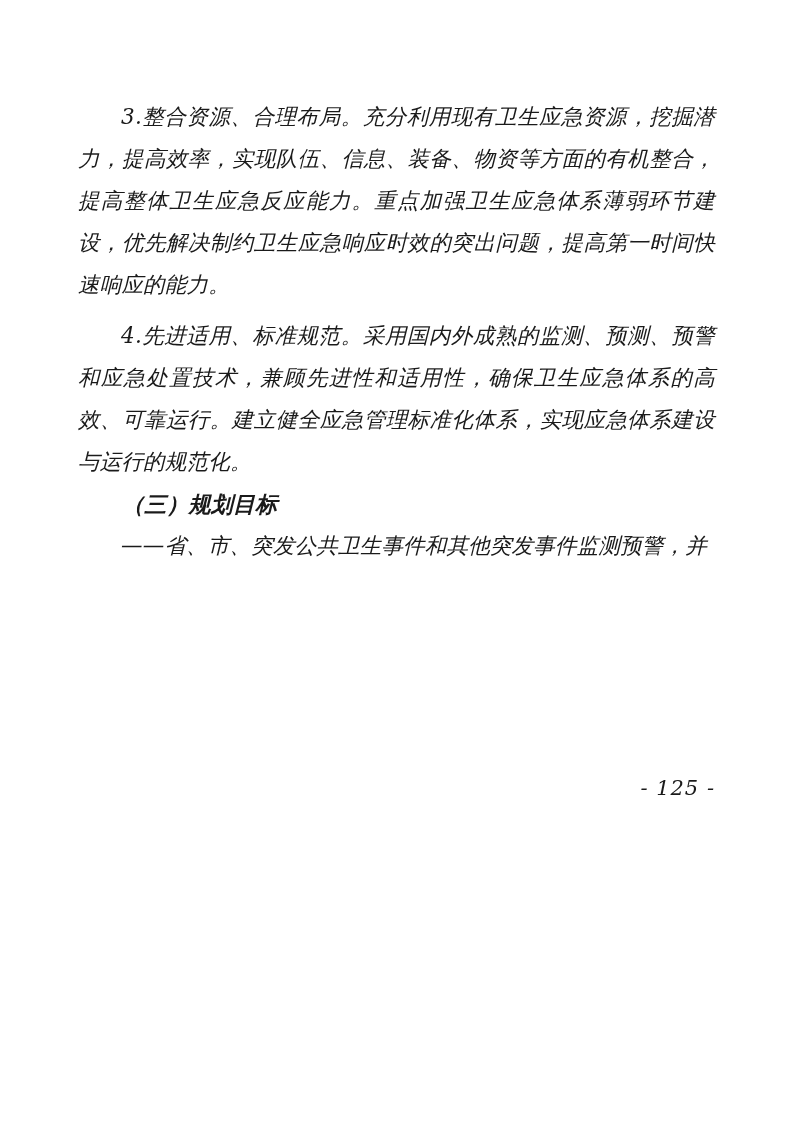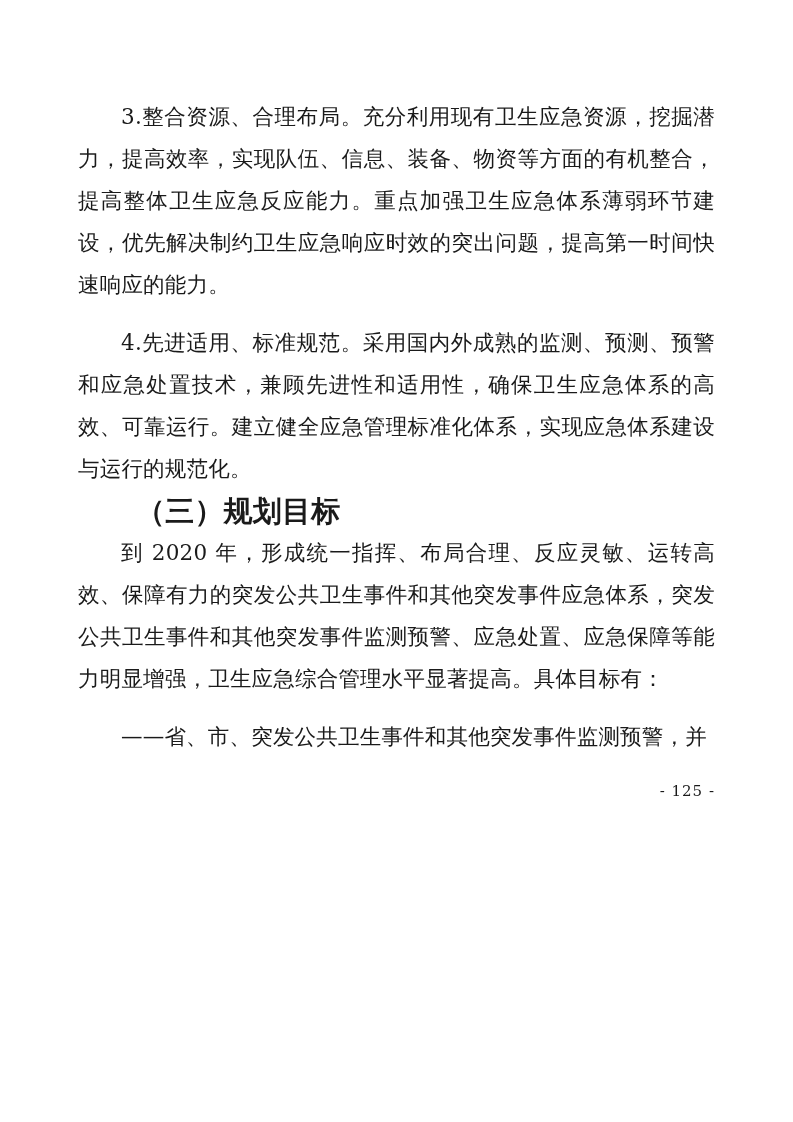--- a/index.html
+++ b/index.html
@@ -13,62 +13,62 @@
     font-family: "DejaVu Serif", "Liberation Serif", serif;
     color: #1a1a1a;
   }
   .page {
     position: relative;
     width: 793px;
     height: 856px;
     box-sizing: border-box;
     padding: 96px 78px 41px 78px;
     background: #ffffff;
+    font-style: italic;
   }
   .body-text {
     font-size: 21.5px;
     line-height: 42px;
     text-align: justify;
     text-justify: inter-ideograph;
     letter-spacing: 0.2px;
   }
   .para {
     margin: 0 0 0 0;
     text-indent: 2em;
   }
   .para + .para {
-    margin-top: 16px;
+    margin-top: 9px;
   }
   .heading-para {
     margin: 0;
     text-indent: 2em;
     font-weight: bold;
-    font-size: 29px;
+    font-size: 22px;
     line-height: 42px;
   }
   .footer {
     position: absolute;
     left: 0;
     right: 78px;
     bottom: 56px;
     text-align: right;
-    font-size: 15px;
+    font-size: 21px;
     font-family: "DejaVu Serif", "Liberation Serif", serif;
     color: #1a1a1a;
     letter-spacing: 1px;
   }
 </style>
 </head>
 <body>
 
 <div class="page">
 
   <div class="body-text">
     <p class="para">3.整合资源、合理布局。充分利用现有卫生应急资源，挖掘潜力，提高效率，实现队伍、信息、装备、物资等方面的有机整合，提高整体卫生应急反应能力。重点加强卫生应急体系薄弱环节建设，优先解决制约卫生应急响应时效的突出问题，提高第一时间快速响应的能力。</p>
     <p class="para">4.先进适用、标准规范。采用国内外成熟的监测、预测、预警和应急处置技术，兼顾先进性和适用性，确保卫生应急体系的高效、可靠运行。建立健全应急管理标准化体系，实现应急体系建设与运行的规范化。</p>
     <p class="heading-para">（三）规划目标</p>
-    <p class="para">到 2020 年，形成统一指挥、布局合理、反应灵敏、运转高效、保障有力的突发公共卫生事件和其他突发事件应急体系，突发公共卫生事件和其他突发事件监测预警、应急处置、应急保障等能力明显增强，卫生应急综合管理水平显著提高。具体目标有：</p>
     <p class="para">——省、市、突发公共卫生事件和其他突发事件监测预警，并</p>
   </div>
 
   <div class="footer">- 125 -</div>
 
 </div>
 
 </body></html>

